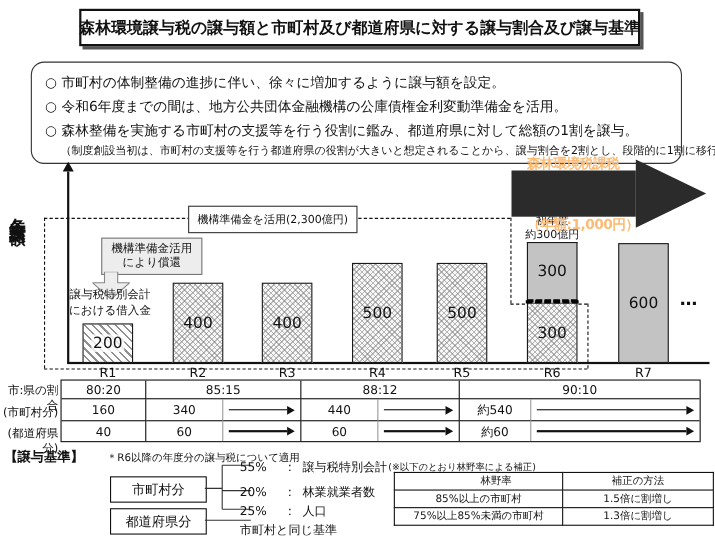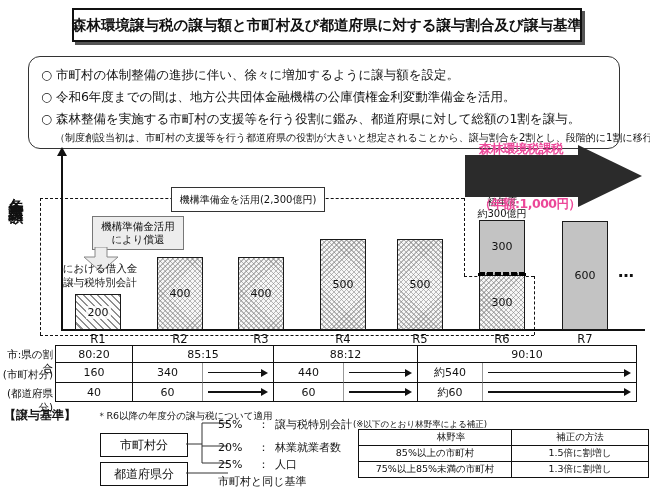--- a/index.html
+++ b/index.html
@@ -36,33 +36,33 @@
   
   #reserve-box{left:171px;top:187px;width:152px;height:23px;border:1px solid #333;background:#fff;
     display:flex;align-items:center;justify-content:center;font-size:10px;white-space:nowrap;}
   
   #callout{left:56px;top:216px;width:90px;height:32px;background:#ededed;border:1px solid #777;
     display:flex;flex-direction:column;align-items:center;justify-content:center;
     font-size:10.5px;line-height:13px;margin-left:36px;}
   #borrow-label{left:44px;top:261px;width:112px;text-align:center;font-size:10.5px;line-height:14px;}
   
   .seg{position:absolute;box-sizing:border-box;border:1.5px solid #1a1a1a;display:flex;
-    align-items:center;justify-content:center;font-size:11px;}
+    align-items:center;justify-content:center;font-size:14px;}
   .diagonal{background:repeating-linear-gradient(45deg,#fdfdfd 0 3.5px,#8f8f8f 3.5px 5px);}
   .diagonal span{background:rgba(255,255,255,.8);padding:0 2px;}
   .crosshatch{background-color:#f7f7f7;
     background-image:repeating-linear-gradient(45deg,rgba(120,120,120,.5) 0 1px,transparent 1px 3.5px),
     repeating-linear-gradient(135deg,rgba(120,120,120,.5) 0 1px,transparent 1px 3.5px);}
   .graysolid{background:#c3c3c3;}
   .upper{border-bottom:3px dashed #000;}
   .xlab{position:absolute;top:332px;width:40px;text-align:center;font-size:11.5px;}
   .toplab{position:absolute;top:196px;width:76px;text-align:center;font-size:10px;line-height:11.5px;}
   #ellipsis{left:618px;top:262px;font-size:16px;font-weight:bold;letter-spacing:2px;}
   
-  #banner-body{left:465px;top:155px;width:113px;height:42px;background:#2b2b2b;color:#ec4899;
+  #banner-body{left:465px;top:155px;width:113px;height:42px;background:#2b2b2b;color:#fdba74;
     font-weight:bold;font-size:12.5px;line-height:15.5px;display:flex;flex-direction:column;
     justify-content:center;padding-left:14px;box-sizing:border-box;white-space:nowrap;letter-spacing:-0.5px;gap:39px;}
   #banner-head{left:578px;top:145px;width:0;height:0;border-top:31px solid transparent;
     border-bottom:31px solid transparent;border-left:64px solid #2b2b2b;}
   
   #ratio-table{left:55px;top:345px;width:580px;height:55px;border:1.5px solid #111;background:#fff;
     display:grid;grid-template-columns:77px 70px 71px 70px 74px 65px 1fr;grid-template-rows:17px 20px 18px;}
   .rt-cell{display:flex;align-items:center;justify-content:center;font-size:11px;}
   .br-k{border-right:1px solid #111;} .br-g{border-right:1px solid #999;} .bb{border-bottom:1px solid #111;}
   .sp2a{grid-column:2 / span 2;} .sp2b{grid-column:4 / span 2;} .sp2c{grid-column:6 / span 2;}
@@ -113,22 +113,22 @@
   <div class="abs" id="reserve-box">機構準備金を活用(2,300億円)</div>
 
   <div class="abs" id="callout">
     <div>機構準備金活用</div>
     <div>により償還</div>
   </div>
   <svg class="abs" style="left:84px;top:247px;" width="34" height="25">
     <polygon points="11,0 23,0 23,10 34,10 17,25 0,10 11,10" fill="#ededed" stroke="#888" stroke-width="1"></polygon>
   </svg>
   <div class="abs" id="borrow-label">
+    <div>譲与税特別会計</div>
     <div>における借入金</div>
-    <div>譲与税特別会計</div>
   </div>
 
   <div>
       <div class="seg diagonal" style="left: 75px; width: 46px; top: 294px; height: 36px;">
         <span>200</span>
       </div>
       <div class="xlab" style="left: 78px;">R1</div>
       <div class="seg crosshatch" style="left: 157px; width: 46px; top: 257px; height: 73px;">
         <span>400</span>
       </div>

